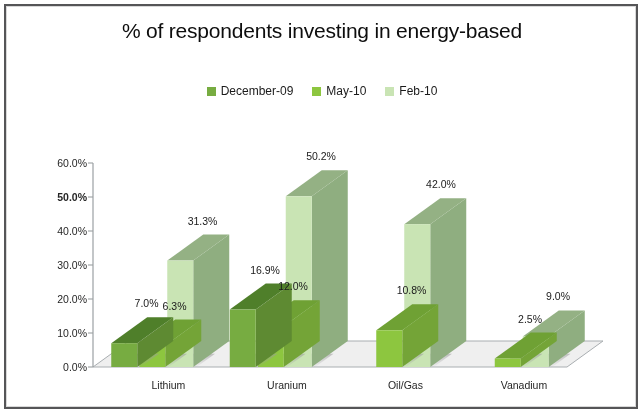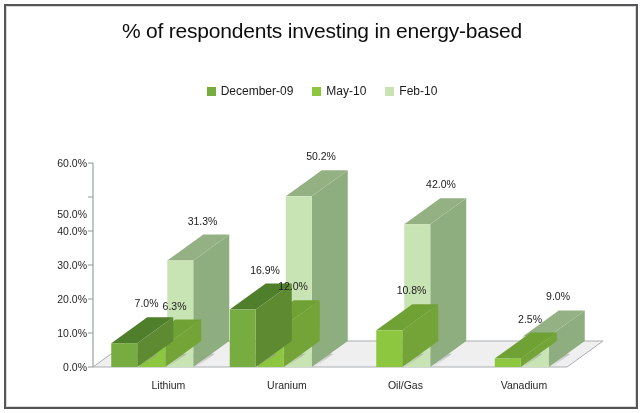--- a/index.html
+++ b/index.html
@@ -258,21 +258,21 @@
         <div class="data-label" style="left: 292.07px; top: 285.2px;">12.0%</div>
         <div class="data-label" style="left: 264.07px; top: 268.54px;">16.9%</div>
         <div class="data-label" style="left: 201.57px; top: 219.58px;">31.3%</div>
         <div class="data-label" style="left: 173.57px; top: 304.58px;">6.3%</div>
         <div class="data-label" style="left: 145.57px; top: 302.2px;">7.0%</div>
       </div>
     </div>
 
   <div id="yaxis-labels">
       <div class="ytick-label" style="top: 162px;">60.0%</div>
-      <div class="ytick-label" style="top: 213px;">50.0%</div>
+      <div class="ytick-label" style="top: 196px; font-weight: bold;">50.0%</div>
       <div class="ytick-label" style="top: 230px;">40.0%</div>
       <div class="ytick-label" style="top: 264px;">30.0%</div>
       <div class="ytick-label" style="top: 298px;">20.0%</div>
       <div class="ytick-label" style="top: 332px;">10.0%</div>
       <div class="ytick-label" style="top: 366px;">0.0%</div>
     </div>
   <div id="cat-labels">
       <div class="cat-label" style="left: 167.45px; top: 0px;">Lithium</div>
       <div class="cat-label" style="left: 285.95px; top: 0px;">Uranium</div>
       <div class="cat-label" style="left: 404.45px; top: 0px;">Oil/Gas</div>

